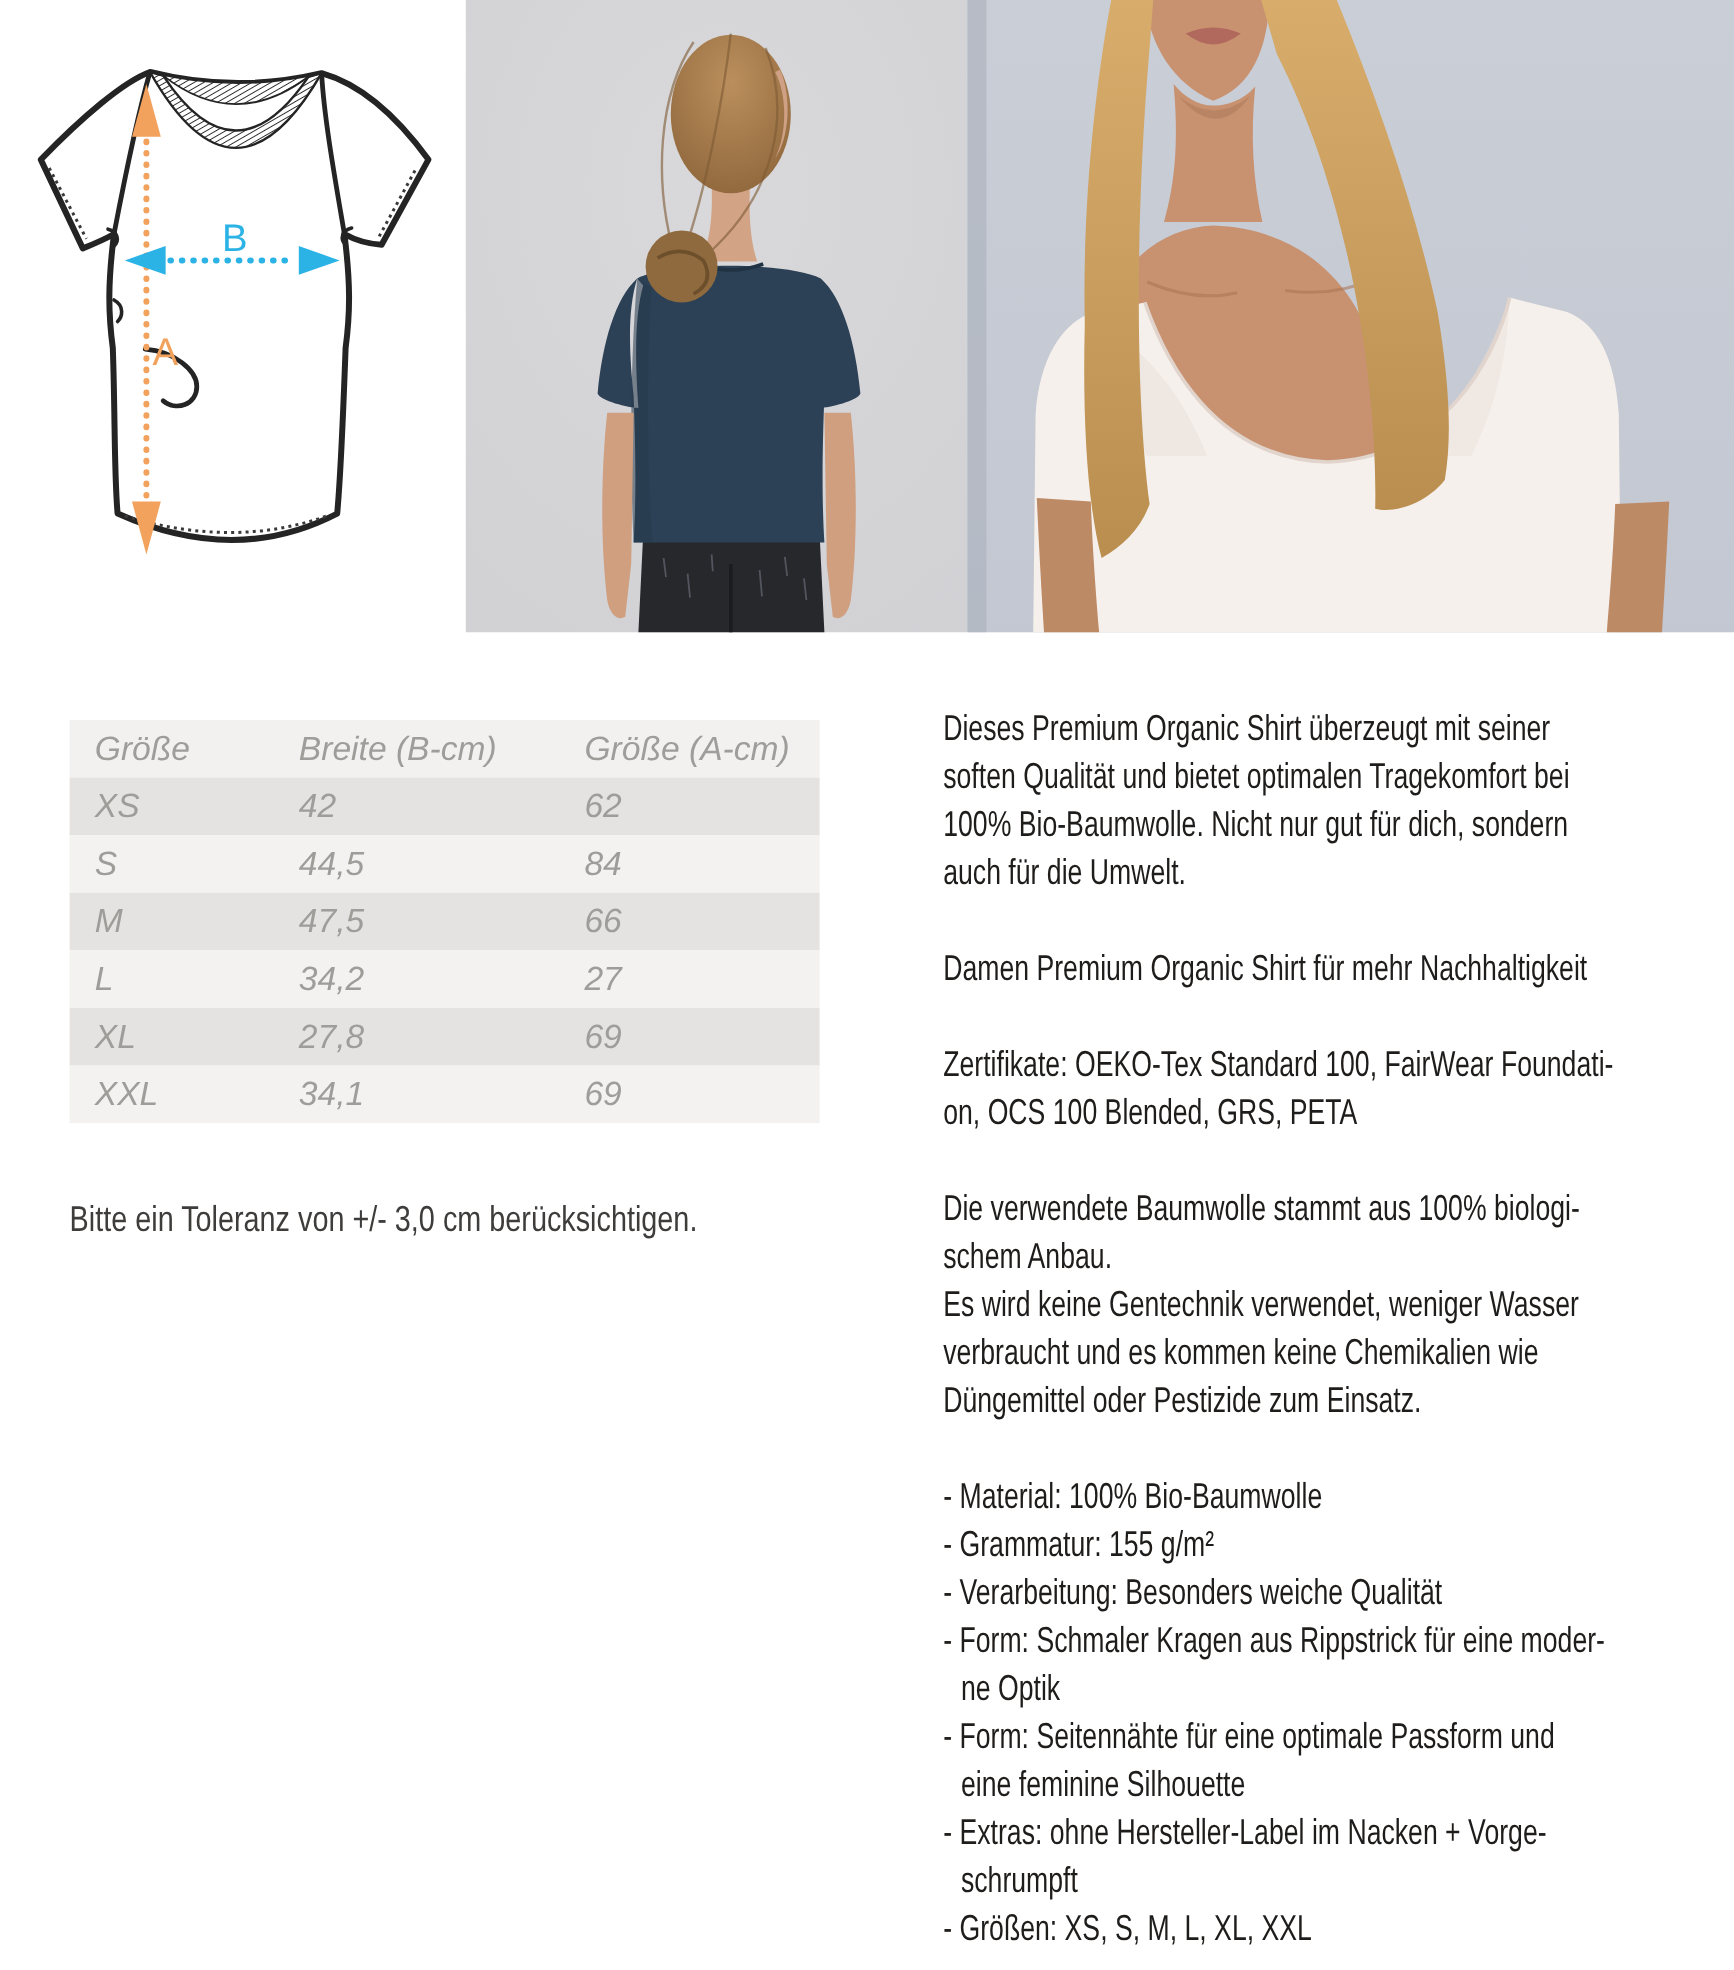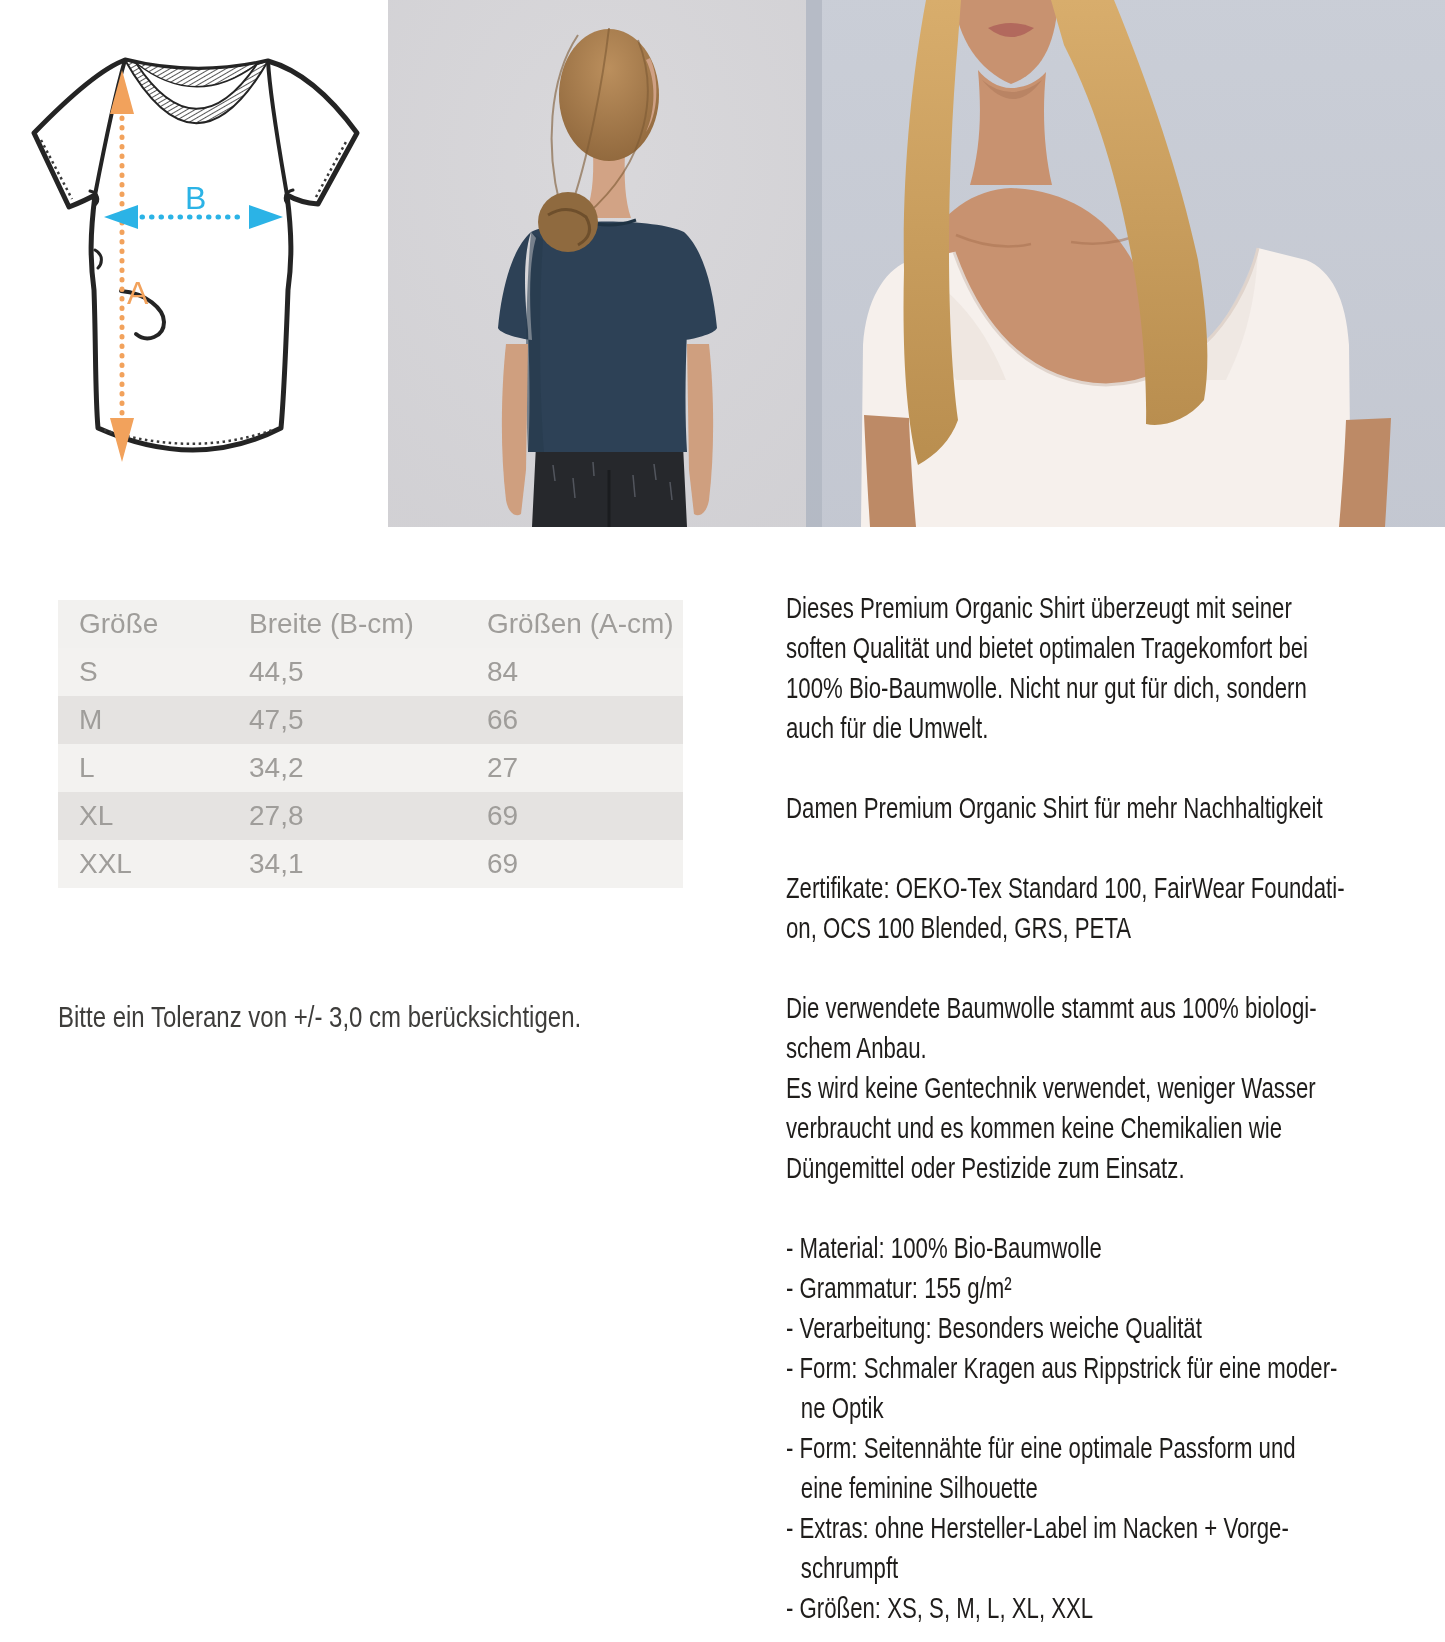--- a/index.html
+++ b/index.html
@@ -12,21 +12,21 @@
   }
   .abs { position: absolute; }
   
   #diagram     { left: 0;     top: 0; width: 388px; height: 527px; }
   #photo-back  { left: 388px; top: 0; width: 418px; height: 527px; }
   #photo-front { left: 806px; top: 0; width: 639px; height: 527px; }
 
   
   .size-table {
     position: absolute; left: 58px; top: 600px; width: 625px;
-    font-size: 28px; color: #9f9d9a;
+    font-size: 28px; color: #9f9d9a; font-style: italic;
   }
   .tr { display: grid; grid-template-columns: 170px 238px 217px; height: 48px; align-items: center; }
   .tr > div { padding-left: 21px; white-space: nowrap; }
   .tr.header { background: #f2f1ef; }
   .tr.odd    { background: #e5e3e1; }
   .tr.even   { background: #f3f2f0; }
 
   .tolerance {
     position: absolute; left: 58px; top: 1000px; margin: 0;
     font-size: 30px; color: #3e3d3b; white-space: pre;
@@ -191,21 +191,26 @@
       <path d="M120,0 C105,80 96,180 98,270 C96,350 100,420 112,465 C130,455 145,440 152,420 C140,330 140,180 152,40 L155,0 Z"></path>
       <path d="M245,0 L308,0 C345,90 375,180 392,260 C402,320 404,365 398,400 C382,420 356,428 340,424 C342,330 322,170 258,45 Z"></path>
     </g>
   </svg>
 </div>
 
 <section class="size-table">
   <div class="tr header">
     <div>Größe</div>
     <div>Breite (B-cm)</div>
-    <div>Größen (A-cm)</div>
+    <div>Größe (A-cm)</div>
+  </div>
+  <div class="tr odd">
+    <div>XS</div>
+    <div>42</div>
+    <div>62</div>
   </div>
   <div class="tr even">
     <div>S</div>
     <div>44,5</div>
     <div>84</div>
   </div>
   <div class="tr odd">
     <div>M</div>
     <div>47,5</div>
     <div>66</div>

